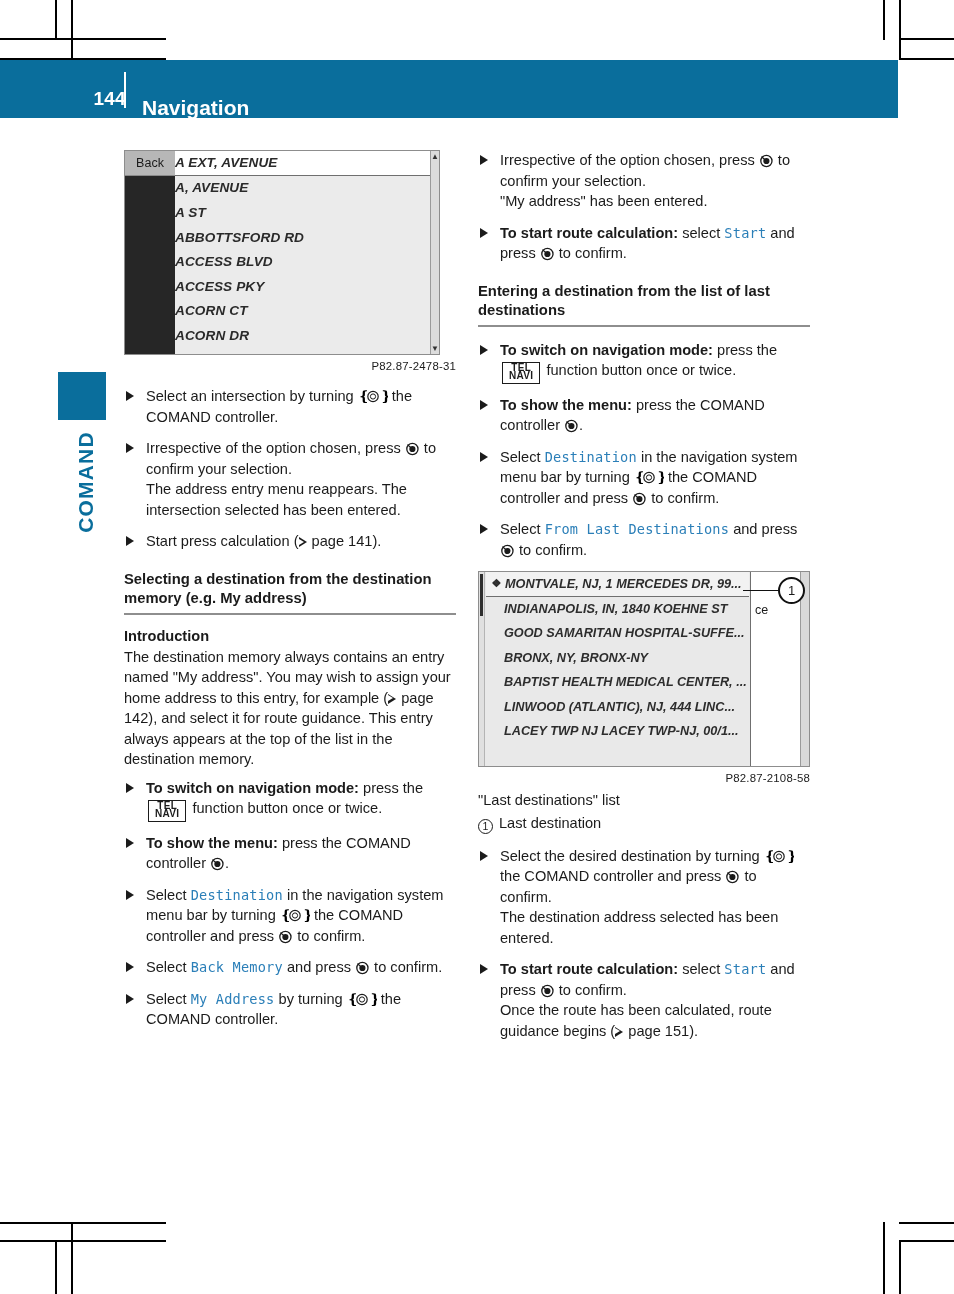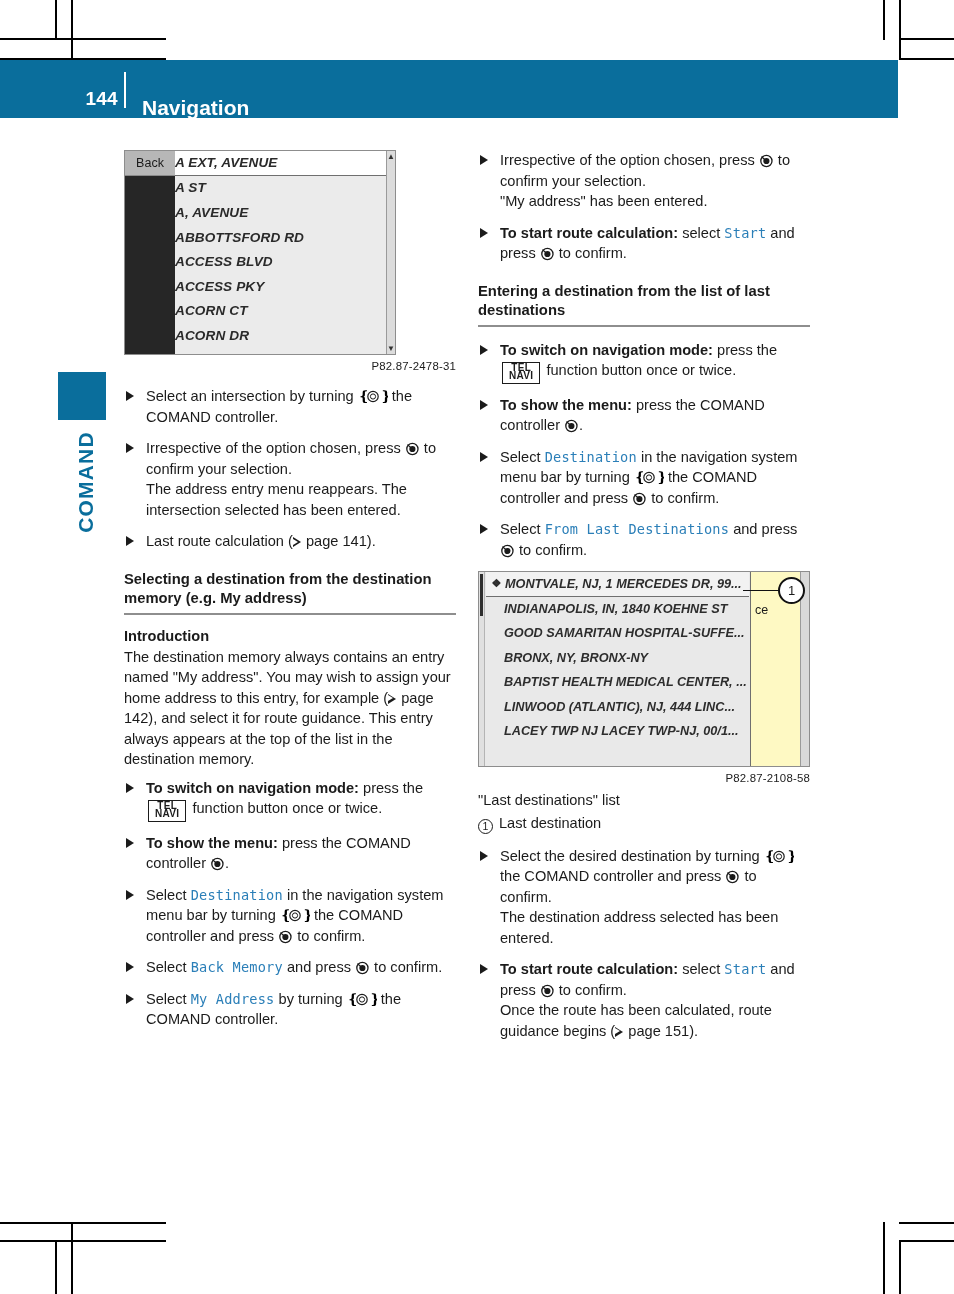--- a/index.html
+++ b/index.html
@@ -15,21 +15,21 @@
 
   
   .crop { position:absolute; background:#000; }
 
   
   .header-bar {
     position:absolute; left:0; top:60px; width:898px; height:58px;
     background: var(--brand);
   }
   .header-pageno {
-    position:absolute; left:8px; top:60px; width:124px; height:58px;
+    position:absolute; left:16px; top:60px; width:124px; height:58px;
     color:#fff; font-size:19px; font-weight:bold;
     display:flex; align-items:flex-end; justify-content:flex-end;
     padding:0 14px 8px 0; letter-spacing:.3px;
   }
   .header-rule {
     position:absolute; left:124px; top:72px; width:2px; height:36px;
     background:#ffffff;
   }
   .header-title {
     position:absolute; left:142px; top:60px; height:66px;
@@ -130,21 +130,21 @@
   
   .callout-inline {
     display:inline-block; width:15px; height:15px; border:1.3px solid #1b1b1b;
     border-radius:50%; font-size:10.5px; line-height:13px; text-align:center;
     vertical-align:-2px; margin-right:6px;
   }
 
   
   .fig { position:relative; }
   .shot1 {
-    width:272px; height:205px; position:relative;
+    width:316px; height:205px; position:relative;
     border:1px solid #8d8d8d; background:#efefef; overflow:hidden;
   }
   .shot1-side {
     position:absolute; left:0; top:0; width:50px; height:100%;
     background:#262626;
   }
   .shot1-back {
     position:absolute; left:0; top:0; width:50px; height:25px;
     background:#b7b7b7; color:#1b1b1b; font-size:12.5px;
     display:flex; align-items:center; justify-content:center;
@@ -182,21 +182,21 @@
   .shot2-edge {
     position:absolute; left:0; top:0; width:6px; height:100%;
     background:#e0e0e0; border-right:1px solid #b4b4b4;
   }
   .shot2-edge:before {
     content:""; position:absolute; left:1px; top:2px; width:3px; height:42px;
     background:#2e2e2e;
   }
   .shot2-right {
     position:absolute; right:9px; top:0; width:50px; height:100%;
-    background:#fef9c3; border-left:1px solid #6f6f6f;
+    background:#ffffff; border-left:1px solid #6f6f6f;
   }
   .shot2-right-txt {
     position:absolute; left:4px; top:31px; font-size:12.5px; color:#1b1b1b;
   }
   .shot2-scroll {
     position:absolute; right:0; top:0; width:9px; height:100%;
     background:#d9d9d9; border-left:1px solid #9a9a9a;
   }
   .shot2-list { position:absolute; left:7px; right:60px; top:0; }
   .shot2-row {
@@ -255,22 +255,22 @@
 <div class="rail-label">COMAND</div>
 
 <div class="col col-left">
 
   <div class="fig">
     <div class="shot1">
       <div class="shot1-side"></div>
       <div class="shot1-back">Back</div>
       <div class="shot1-list">
         <div class="shot1-row sel">A EXT, AVENUE</div>
+        <div class="shot1-row">A, AVENUE</div>
         <div class="shot1-row">A ST</div>
-        <div class="shot1-row">A, AVENUE</div>
         <div class="shot1-row">ABBOTTSFORD RD</div>
         <div class="shot1-row">ACCESS BLVD</div>
         <div class="shot1-row">ACCESS PKY</div>
         <div class="shot1-row">ACORN CT</div>
         <div class="shot1-row">ACORN DR</div>
       </div>
       <div class="shot1-scroll">
         <div class="sb-arrow sb-up">▲</div>
         <div class="sb-arrow sb-dn">▼</div>
       </div>
@@ -295,21 +295,21 @@
     <span>Irrespective of the option chosen, press </span><span class="ic ic-press"><svg width="15" height="17" viewBox="0 0 15 17">
           <circle cx="7.4" cy="9" r="5.6" fill="none" stroke="#1b1b1b" stroke-width="1.3"></circle>
           <circle cx="7.4" cy="9" r="3.1" fill="#1b1b1b"></circle>
           <path d="M2.4 4.6 L7.4 9" stroke="#1b1b1b" stroke-width="1.2" fill="none"></path>
         </svg></span><span> to confirm your selection.</span><br>
     <span>The address entry menu reappears. The intersection selected has been entered.</span>
   </div>
 
   <div class="bullet">
     <span class="tri"></span>
-    <span>Last route calculation (</span><span class="tri-out"></span>&nbsp;<span>page 141</span><span>).</span>
+    <span>Start press calculation (</span><span class="tri-out"></span>&nbsp;<span>page 141</span><span>).</span>
   </div>
 
   <div class="h-sec">Selecting a destination from the destination memory (e.g. My address)</div>
   <div class="h-rule"></div>
 
   <div class="h-sub">Introduction</div>
   <p class="para">
     <span>The destination memory always contains an entry named "My address". You may wish to assign your home address to this entry, for example (</span><span class="tri-out"></span>&nbsp;<span>page 142</span><span>), and select it for route guidance. This entry always appears at the top of the list in the destination memory.</span>
   </p>
 

